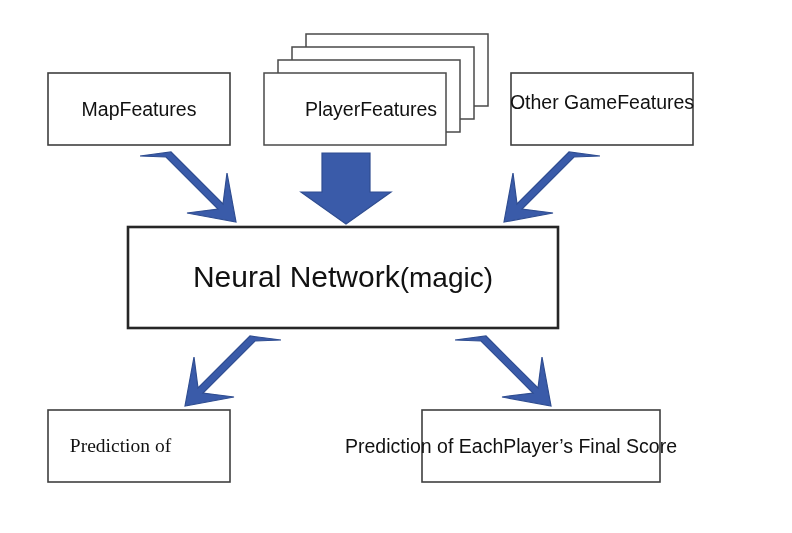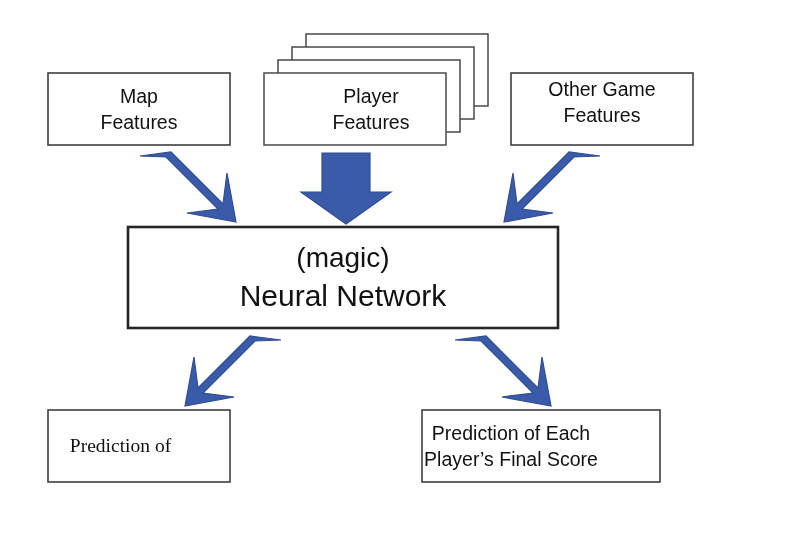--- a/index.html
+++ b/index.html
@@ -43,21 +43,20 @@
   }
   .arrow-shape {
     fill: #3A5BA9;
     stroke: #2f4d91;
     stroke-width: 1.2;
     stroke-linejoin: miter;
   }
   .box-label {
     position: absolute;
     display: flex;
-    flex-direction: column;
     align-items: center;
     justify-content: center;
     text-align: center;
     color: #111111;
     font-family: "Liberation Sans", sans-serif;
     line-height: 1.34;
     pointer-events: none;
     white-space: nowrap;
   }
   .box-label .ln { display: block; }
@@ -108,22 +107,22 @@
     <span class="ln">Player</span>
     <span class="ln">Features</span>
   </div>
 
   <div class="box-label lbl-small" style="left:511px; top:73px; width:182px; height:58px;">
     <span class="ln">Other Game</span>
     <span class="ln">Features</span>
   </div>
 
   <div class="box-label" style="left:128px; top:227px; width:430px; height:101px;">
+    <span class="ln lbl-nn-main">Neural Network</span>
     <span class="ln lbl-nn-sub">(magic)</span>
-    <span class="ln lbl-nn-main">Neural Network</span>
   </div>
 
   <div class="box-label lbl-small" style="left:48px; top:410px; width:145px; height:72px;font-family:Liberation Serif, serif;">
     <span class="ln">Prediction of</span>
   </div>
 
   <div class="box-label lbl-small" style="left:406px; top:410px; width:210px; height:72px;">
     <span class="ln">Prediction of Each</span>
     <span class="ln">Player’s Final Score</span>
   </div>

